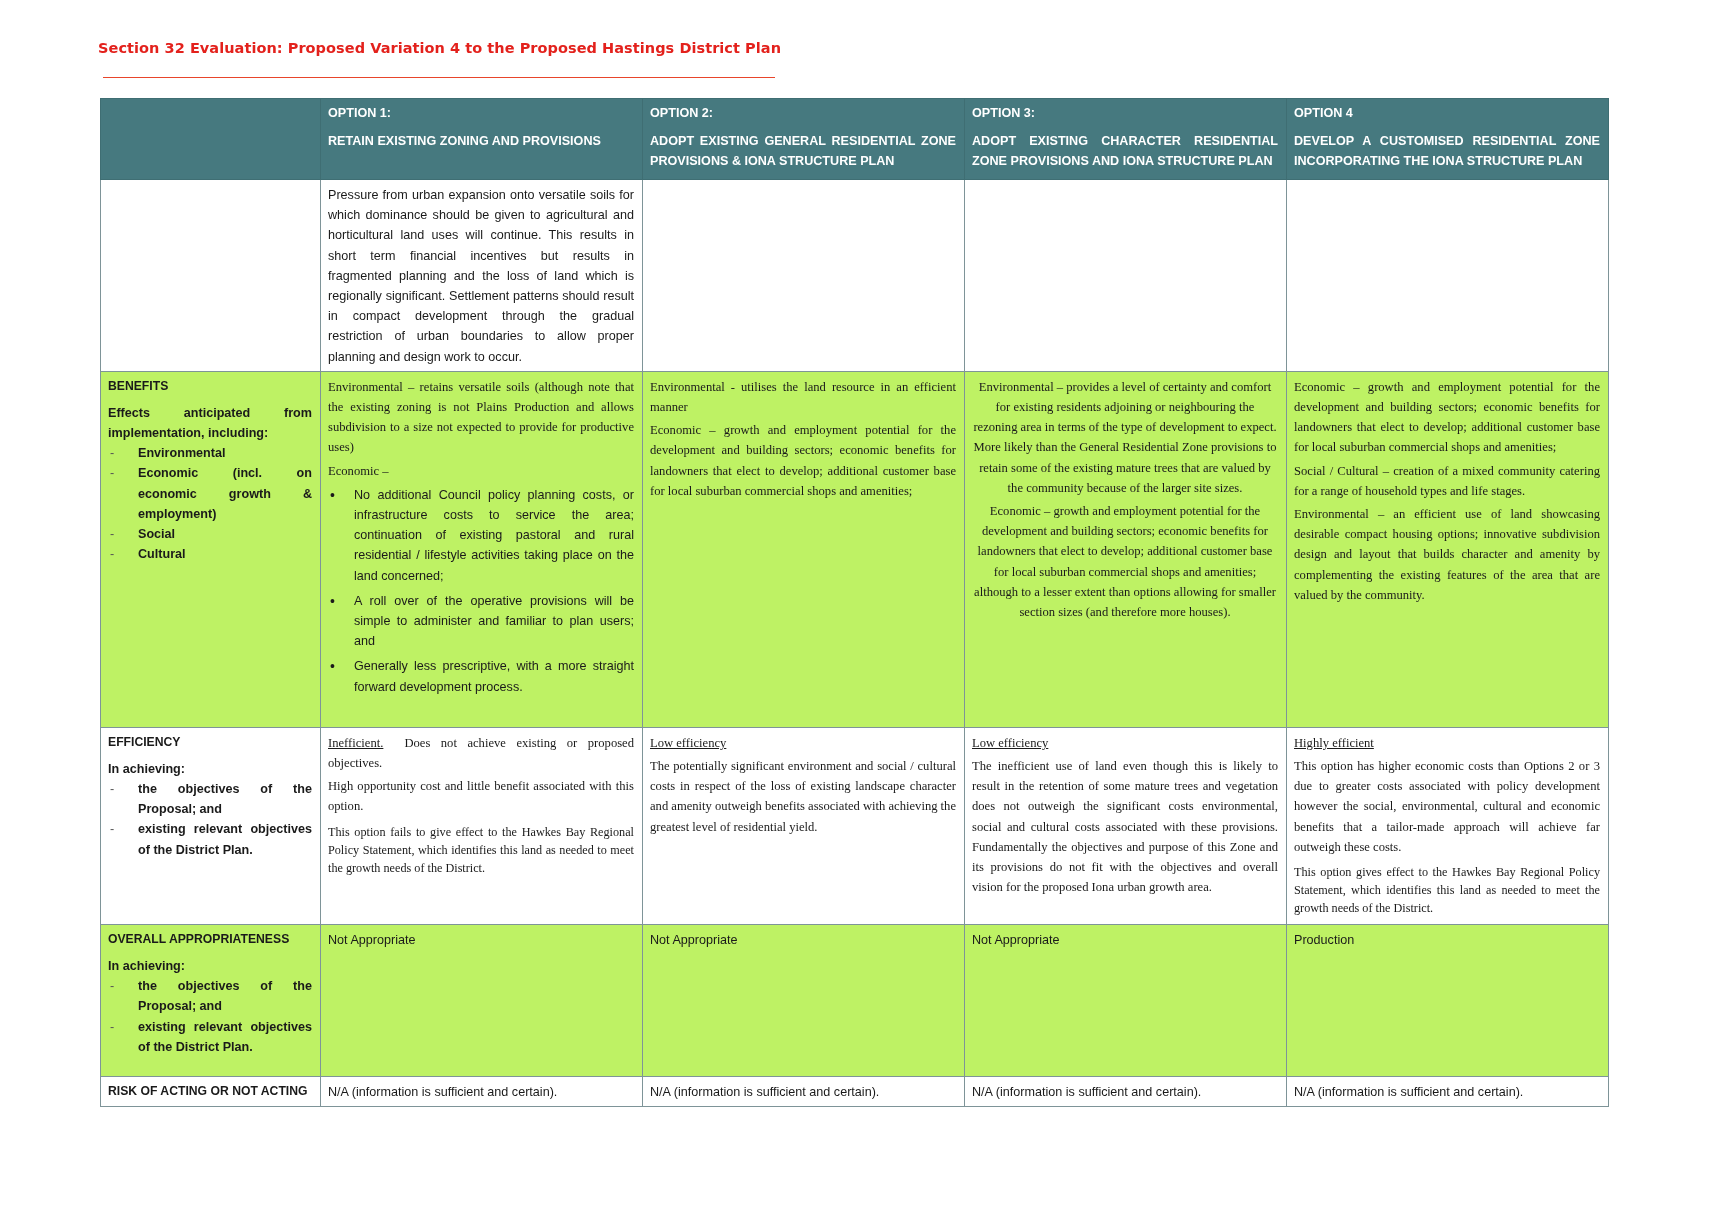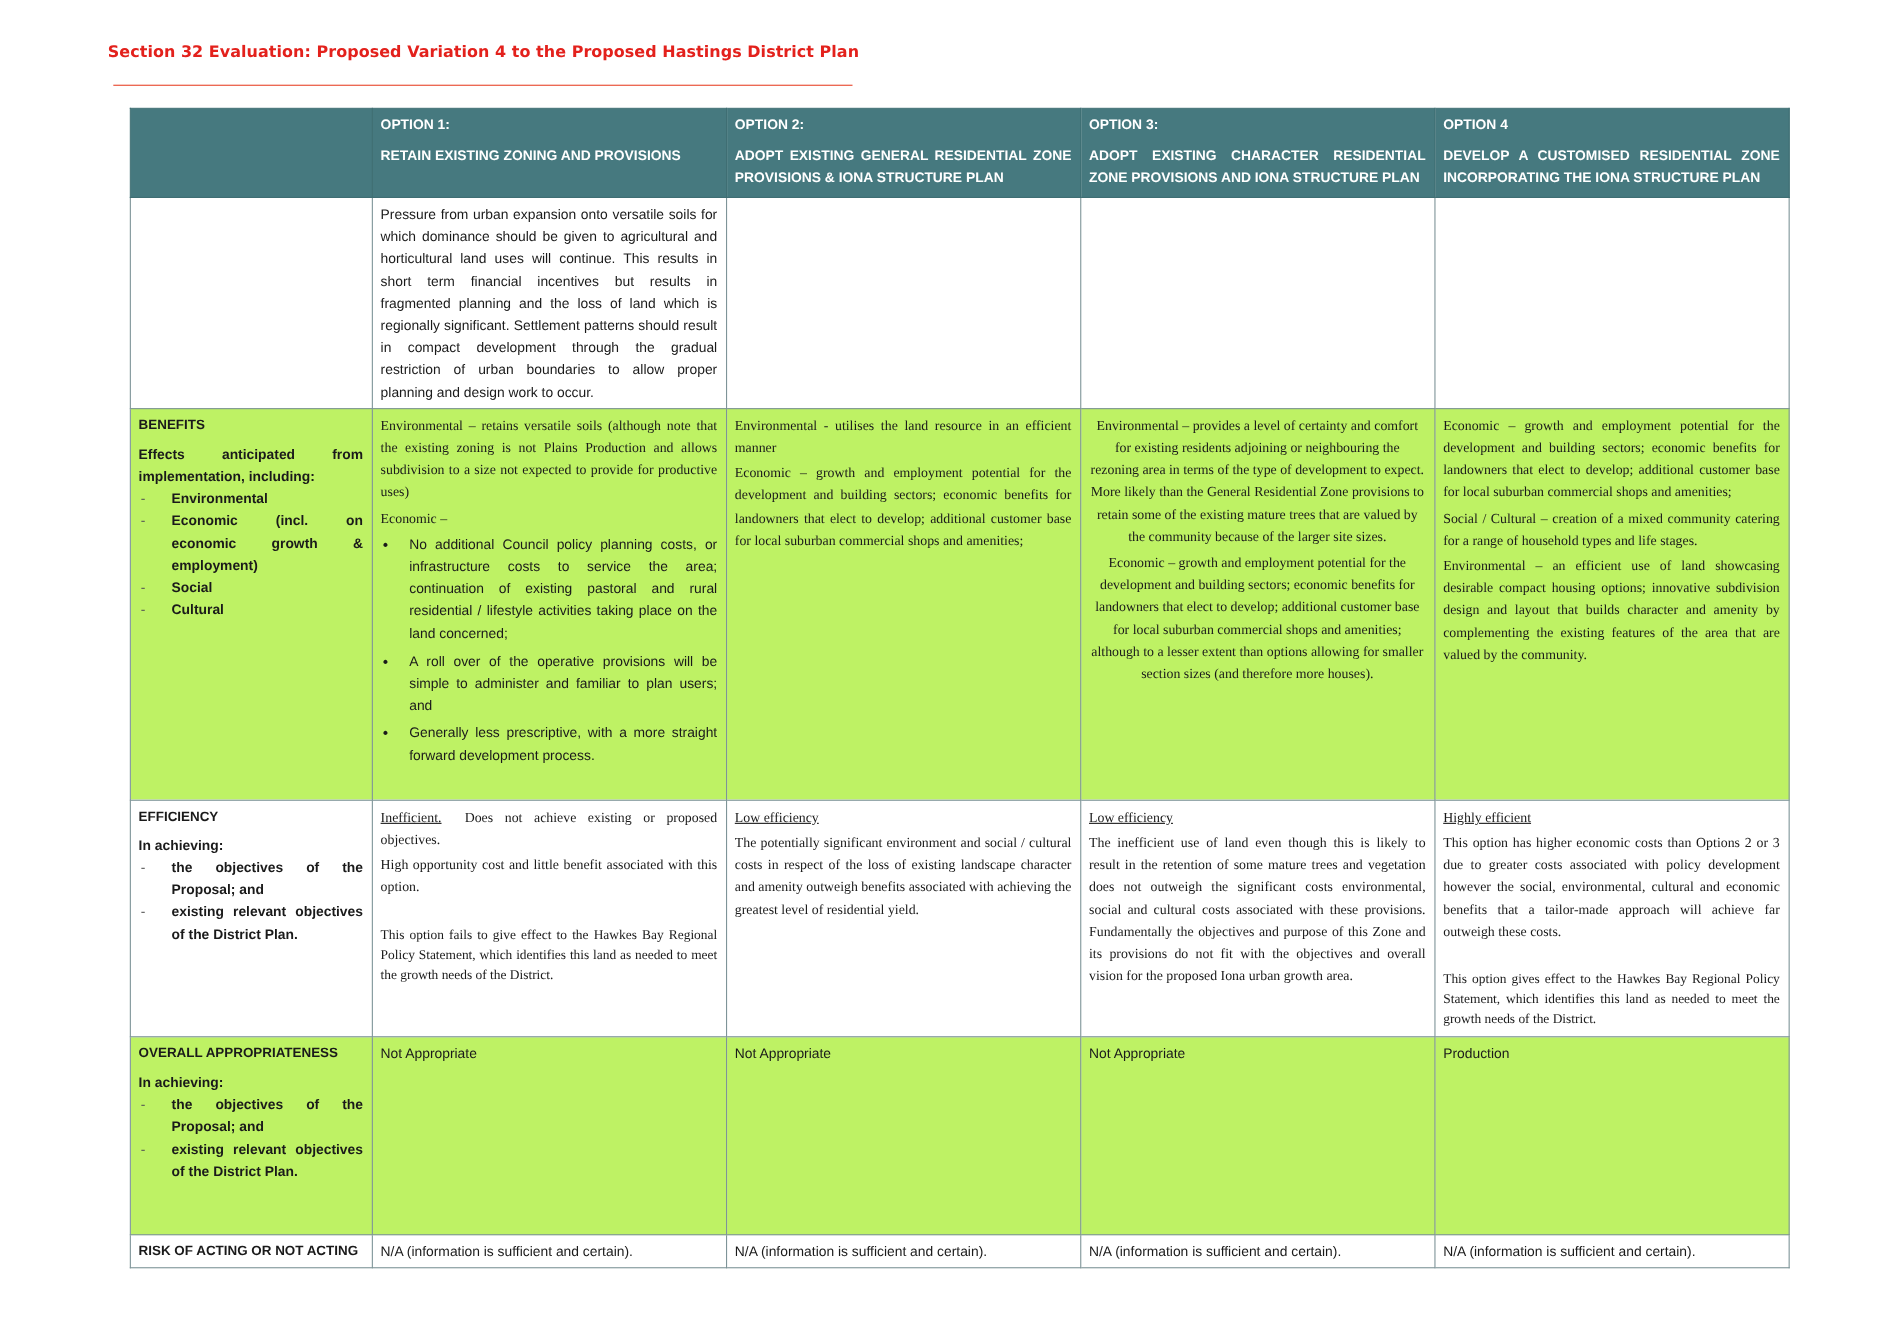--- a/index.html
+++ b/index.html
@@ -1,37 +1,37 @@
 <!DOCTYPE html>
 <html><head>
 <meta charset="utf-8">
 <style>
   html, body { margin: 0; padding: 0; background: #ffffff; }
   body { width: 1710px; height: 1208px; position: relative; overflow: hidden; font-family: "Liberation Sans", "DejaVu Sans", sans-serif; color: #1a1a1a; }
   .doc-title { position: absolute; left: 98px; top: 40px; font-family: "DejaVu Sans", sans-serif; font-weight: bold; font-size: 14.5px; color: #e3211c; letter-spacing: 0.05px; white-space: nowrap; }
   .doc-rule { position: absolute; left: 103px; top: 77px; width: 672px; height: 0; border-top: 1.5px solid #e8452b; }
-  table.eval { position: absolute; left: 118px; top: 98px; width: 1508px; border-collapse: collapse; table-layout: fixed; font-size: 12.6px; line-height: 20.2px; }
+  table.eval { position: absolute; left: 100px; top: 98px; width: 1508px; border-collapse: collapse; table-layout: fixed; font-size: 12.6px; line-height: 20.2px; }
   table.eval td, table.eval th { border: 1px solid #7e9498; vertical-align: top; padding: 5px 8px 4px 7px; text-align: justify; }
   col.c0 { width: 220px; } col.c1 { width: 322px; } col.c2 { width: 322px; } col.c3 { width: 322px; } col.c4 { width: 322px; }
   tr.head th { background: #46797f; color: #ffffff; font-weight: bold; text-align: left; padding-top: 4px; height: 72px; border-color: #3f6e73; }
   tr.head th .opt-num { display: block; margin-bottom: 8px; }
   tr.head th .opt-name { display: block; text-align: justify; }
   tr.white td { background: #ffffff; }
   tr.teal td { background: #bef264; }
   .rowlabel-title { font-weight: bold; display: block; }
   .rowlabel-sub { font-weight: bold; display: block; margin-top: 8px; }
   ul.dash { list-style: none; margin: 0; padding: 0; }
   ul.dash li { font-weight: bold; position: relative; padding-left: 30px; }
   ul.dash li::before { content: "-"; position: absolute; left: 2px; font-weight: normal; color: #555; }
   ul.bul { margin: 4px 0 0 0; padding: 0; list-style: none; }
   ul.bul li { position: relative; padding-left: 26px; margin-bottom: 5px; }
   ul.bul li::before { content: "\2022"; position: absolute; left: 2px; top: 0; font-size: 14px; }
   p { margin: 0 0 3px 0; font-family: Liberation Serif, serif; }
   .u { text-decoration: underline; }
-  .gap { margin-top: 24px; }
+  .gap { margin-top: 6px; }
   .small { font-size: 12.2px; line-height: 18px; }
 </style>
 </head>
 <body>
 
 <div class="doc-title">Section 32 Evaluation: Proposed Variation 4 to the Proposed Hastings District Plan</div>
 <div class="doc-rule"></div>
 
 <table class="eval">
   <colgroup>
@@ -128,21 +128,21 @@
       <p class="u">Low efficiency</p>
       <p>The inefficient use of land even though this is likely to result in the retention of some mature trees and vegetation does not outweigh the significant costs environmental, social and cultural costs associated with these provisions.  Fundamentally the objectives and purpose of this Zone and its provisions do not fit with the objectives and overall vision for the proposed Iona urban growth area.</p>
     </td>
     <td>
       <p class="u">Highly efficient</p>
       <p>This option has higher economic costs than Options 2 or 3 due to greater costs associated with policy development however the social, environmental, cultural and economic benefits that a tailor-made approach will achieve far outweigh these costs.</p>
       <p class="gap small">This option gives effect to the Hawkes Bay Regional Policy Statement, which identifies this land as needed to meet the growth needs of the District.</p>
     </td>
   </tr>
 
-  <tr class="teal" style="height:180px">
+  <tr class="teal" style="height:152px">
     <td>
       <span class="rowlabel-title small">OVERALL APPROPRIATENESS</span>
       <span class="rowlabel-sub">In achieving:</span>
       <ul class="dash">
         <li>the objectives of the Proposal; and</li>
         <li>existing relevant objectives of the District Plan.</li>
       </ul>
     </td>
     <td>Not Appropriate</td>
     <td>Not Appropriate</td>

